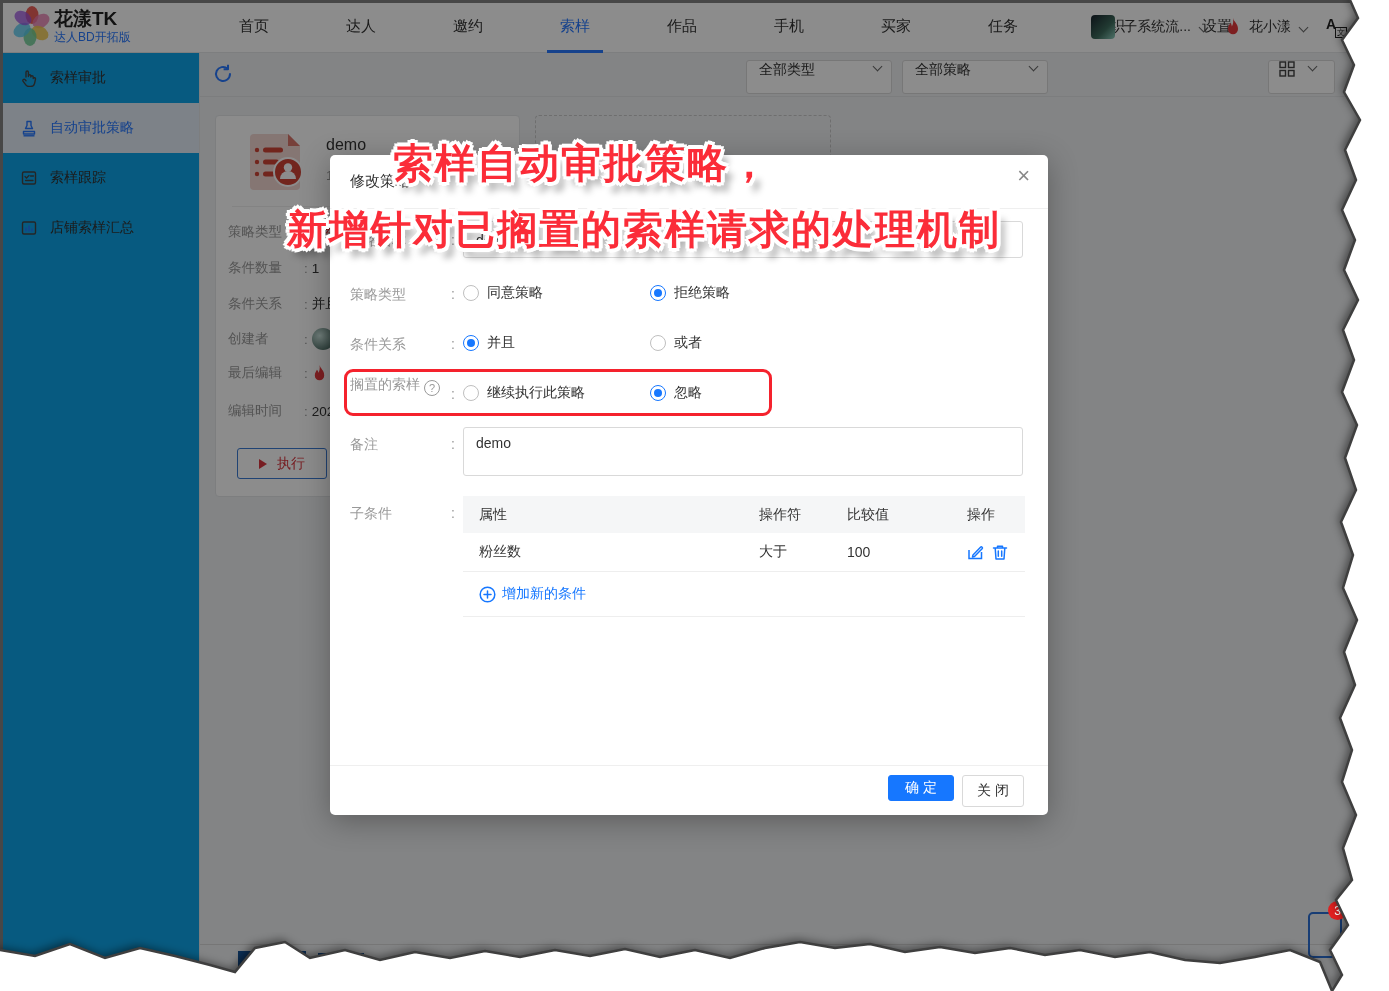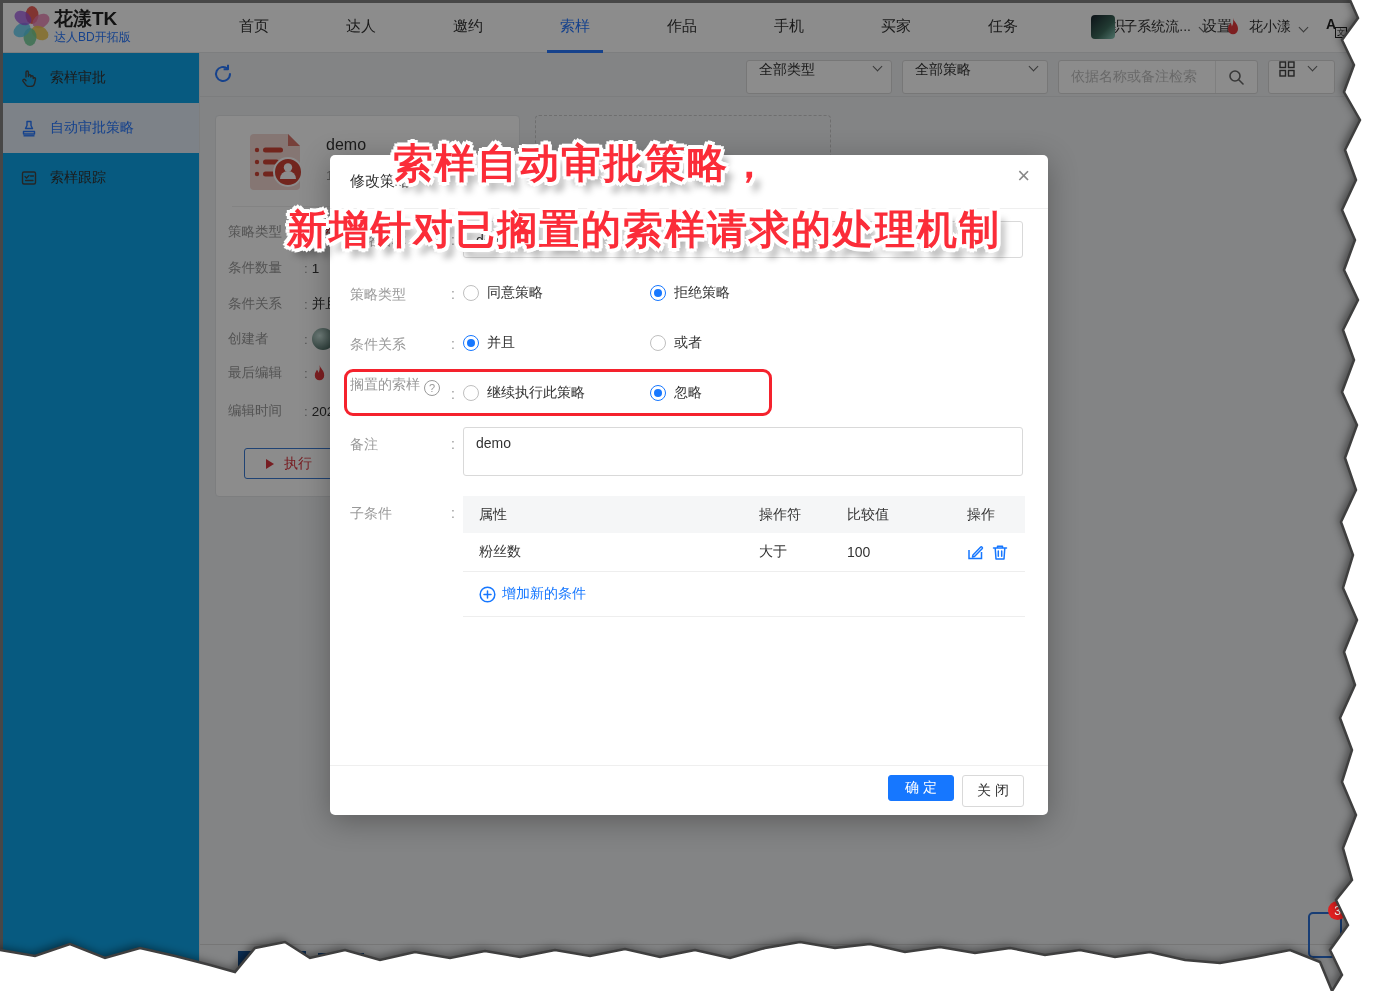--- a/index.html
+++ b/index.html
@@ -51,21 +51,21 @@
   .card-head { position:absolute; left:28px; top:12px; display:flex; gap:18px; }
   .doc-ico { width:64px; height:64px; }
   .card-title { font-size:16px; color:#333; margin-top:8px; }
   .card-sub { font-size:13px; color:#999; margin-top:14px; }
   .card-div { position:absolute; left:16px; right:16px; top:90px; border-top:1px solid #efefef; }
   .f-row { position:absolute; left:12px; display:flex; align-items:center; font-size:13.5px; color:#999; gap:4px; }
   .f-row .lab { width:72px; }
   .f-row .val { color:#333; }
   .f-row .val.red { color:#f5222d; }
   .mini-av { width:22px; height:22px; border-radius:50%; background:radial-gradient(circle at 35% 35%,#cfe8e2,#2a4c44); }
-  .run-btn { position:absolute; left:21px; top:332px; width:90px; height:31px; border:1px solid #3b7bd4; border-radius:3px; background:#fff; display:flex; align-items:center; justify-content:center; gap:10px; font-size:14px; color:#d9363e; cursor:pointer;margin-left:7px; }
+  .run-btn { position:absolute; left:21px; top:332px; width:90px; height:31px; border:1px solid #3b7bd4; border-radius:3px; background:#fff; display:flex; align-items:center; justify-content:center; gap:10px; font-size:14px; color:#d9363e; cursor:pointer; }
   .run-btn .tri { width:0; height:0; border-left:8px solid #d9363e; border-top:5px solid transparent; border-bottom:5px solid transparent; }
   .card2 { position:absolute; left:535px; top:115px; width:296px; height:382px; background:transparent; border:1px dashed #c9c9c9; border-radius:4px; }
 
   .content-footline { position:absolute; left:200px; right:40px; top:944px; border-top:1px solid #d8d8d8; }
   .blue-frag { position:absolute; left:238px; top:951px; width:68px; height:16px; background:#15549c; }
   .blue-frag2 { position:absolute; left:318px; top:953px; width:46px; height:12px; background:#15549c; }
 
   
   .float-widget { position:absolute; left:1308px; top:912px; width:34px; height:46px; border:2px solid #2a6fd6; border-radius:5px; background:transparent; }
   .float-badge { position:absolute; left:1328px; top:901px; width:19px; height:19px; border-radius:50%; background:#e02020; color:#fff; font-size:12px; display:flex; align-items:center; justify-content:center; z-index:12; }
@@ -177,45 +177,43 @@
         </svg>
         <span>自动审批策略</span>
       </div>
       <div class="side-item">
         <svg width="18" height="18" viewBox="0 0 18 18">
           <rect x="2.5" y="3" width="13" height="12" rx="1.5" fill="none" stroke="#444" stroke-width="1.4"></rect>
           <path d="M5 7.5 l1.5 1.5 L9 6.5 M10.5 7 h3 M5.5 11.5 h7.5" fill="none" stroke="#444" stroke-width="1.3" stroke-linecap="round"></path>
         </svg>
         <span>索样跟踪</span>
       </div>
+      <div class="side-item">
+        <svg width="18" height="18" viewBox="0 0 18 18">
+          <rect x="2.5" y="3" width="13" height="12" rx="1.5" fill="none" stroke="#444" stroke-width="1.4"></rect>
+          <path d="M6 12 v-3 M9 12 v-5 M12 12 v-2" stroke="#2878ff" stroke-width="1.6" stroke-linecap="round"></path>
+        </svg>
+        <span>店铺索样汇总</span>
+      </div>
     </div>
 
     <div class="toolbar">
       <div class="refresh">
         <svg width="22" height="22" viewBox="0 0 22 22">
           <path d="M18 11 a7 7 0 1 1-2.5-5.4" fill="none" stroke="#2878ff" stroke-width="2" stroke-linecap="round"></path>
           <path d="M16 1.8 v4.4 h-4.4" fill="none" stroke="#2878ff" stroke-width="2" stroke-linejoin="round"></path>
         </svg>
       </div>
       <div class="ctrl sel-type">
         <span class="lbl">全部类型</span>
         <span class="chev"></span>
       </div>
       <div class="ctrl sel-policy">
         <span class="lbl">全部策略</span>
         <span class="chev"></span>
-      </div>
-      <div class="ctrl search-wrap">
-        <input type="text" placeholder="依据名称或备注检索" style="">
-        <div class="search-btn">
-          <svg width="17" height="17" viewBox="0 0 17 17">
-            <circle cx="7" cy="7" r="5" fill="none" stroke="#666" stroke-width="1.6"></circle>
-            <path d="M11 11 L15 15" stroke="#666" stroke-width="1.6" stroke-linecap="round"></path>
-          </svg>
-        </div>
       </div>
       <div class="ctrl sel-view">
         <svg width="16" height="16" viewBox="0 0 16 16">
           <rect x="1" y="1" width="5.5" height="5.5" fill="none" stroke="#444" stroke-width="1.4"></rect>
           <rect x="9.5" y="1" width="5.5" height="5.5" fill="none" stroke="#444" stroke-width="1.4"></rect>
           <rect x="1" y="9.5" width="5.5" height="5.5" fill="none" stroke="#444" stroke-width="1.4"></rect>
           <rect x="9.5" y="9.5" width="5.5" height="5.5" fill="none" stroke="#444" stroke-width="1.4"></rect>
         </svg>
         <span class="chev"></span>
       </div>

